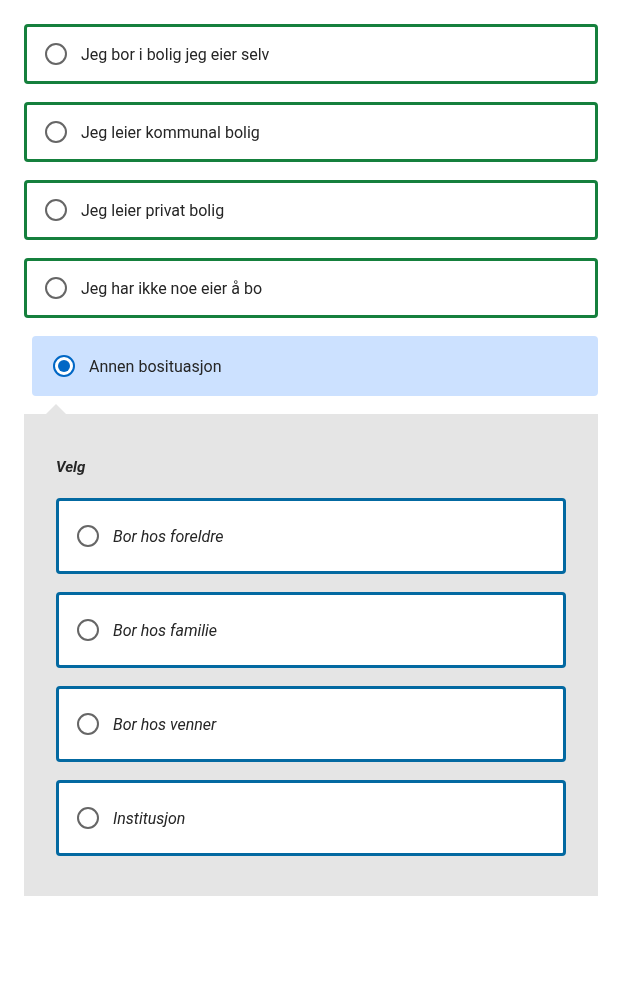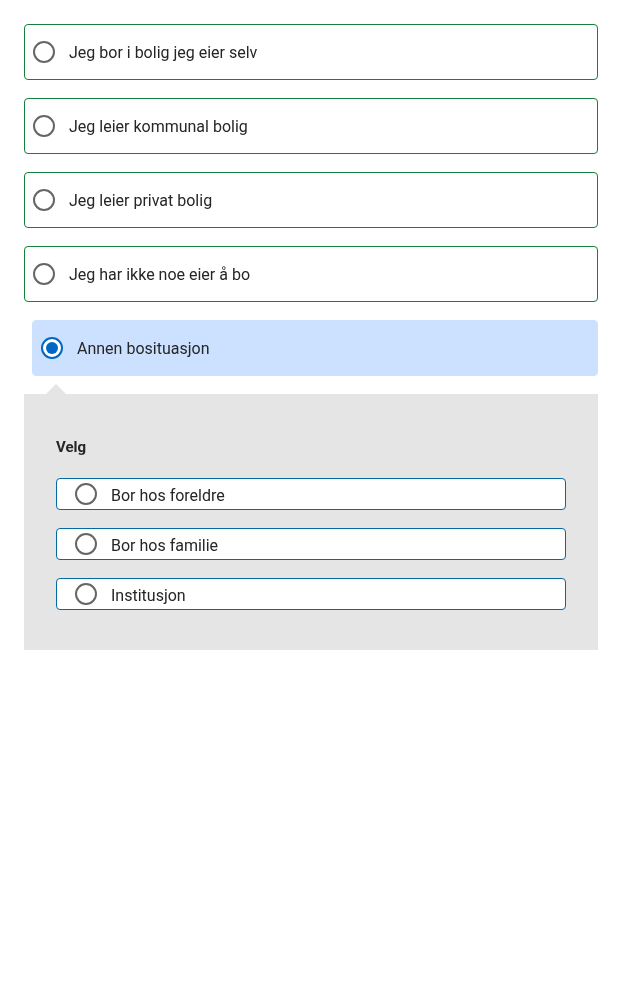--- a/index.html
+++ b/index.html
@@ -21,22 +21,22 @@
       color: #262626;
     }
     .radio-group {
       display: flex;
       flex-direction: column;
       gap: 18px;
     }
     .radio-option {
       display: flex;
       align-items: center;
-      padding: 16px 8px;
-      border: 1px solid #15803d;
+      padding: 16px 18px;
+      border: 3px solid #15803d;
       border-radius: 4px;
       background: #ffffff;
       cursor: pointer;
       gap: 14px;
     }
     .radio-option.selected {
       background: #cce1ff;
       border-color: #cce1ff;
       margin-left: 8px;
     }
@@ -66,20 +66,21 @@
     }
     .radio-label {
       font-size: 16px;
       color: #262626;
     }
     .sub-panel {
       margin-top: 18px;
       background: #e5e5e5;
       padding: 44px 32px 40px 32px;
       position: relative;
+      font-style: italic;
     }
     .sub-panel::before {
       content: "";
       position: absolute;
       top: -10px;
       left: 22px;
       width: 0;
       height: 0;
       border-left: 10px solid transparent;
       border-right: 10px solid transparent;
@@ -91,23 +92,23 @@
       margin-bottom: 22px;
       color: #262626;
     }
     .sub-radio-group {
       display: flex;
       flex-direction: column;
       gap: 18px;
     }
     .sub-radio-option {
       display: flex;
-      align-items: flex-end;
-      padding: 4px 18px;
-      border: 1px solid #0369a1;
+      align-items: center;
+      padding: 24px 18px;
+      border: 3px solid #0369a1;
       border-radius: 4px;
       background: #ffffff;
       cursor: pointer;
       gap: 14px;
     }
   </style>
 </head>
 <body>
 
 <div>
@@ -143,17 +144,21 @@
       <div class="sub-radio-option">
         <div class="radio-circle"></div>
         <span class="radio-label">Bor hos foreldre</span>
       </div>
       <div class="sub-radio-option">
         <div class="radio-circle"></div>
         <span class="radio-label">Bor hos familie</span>
       </div>
       <div class="sub-radio-option">
         <div class="radio-circle"></div>
+        <span class="radio-label">Bor hos venner</span>
+      </div>
+      <div class="sub-radio-option">
+        <div class="radio-circle"></div>
         <span class="radio-label">Institusjon</span>
       </div>
     </div>
   </div>
 </div>
 
 </body></html>

